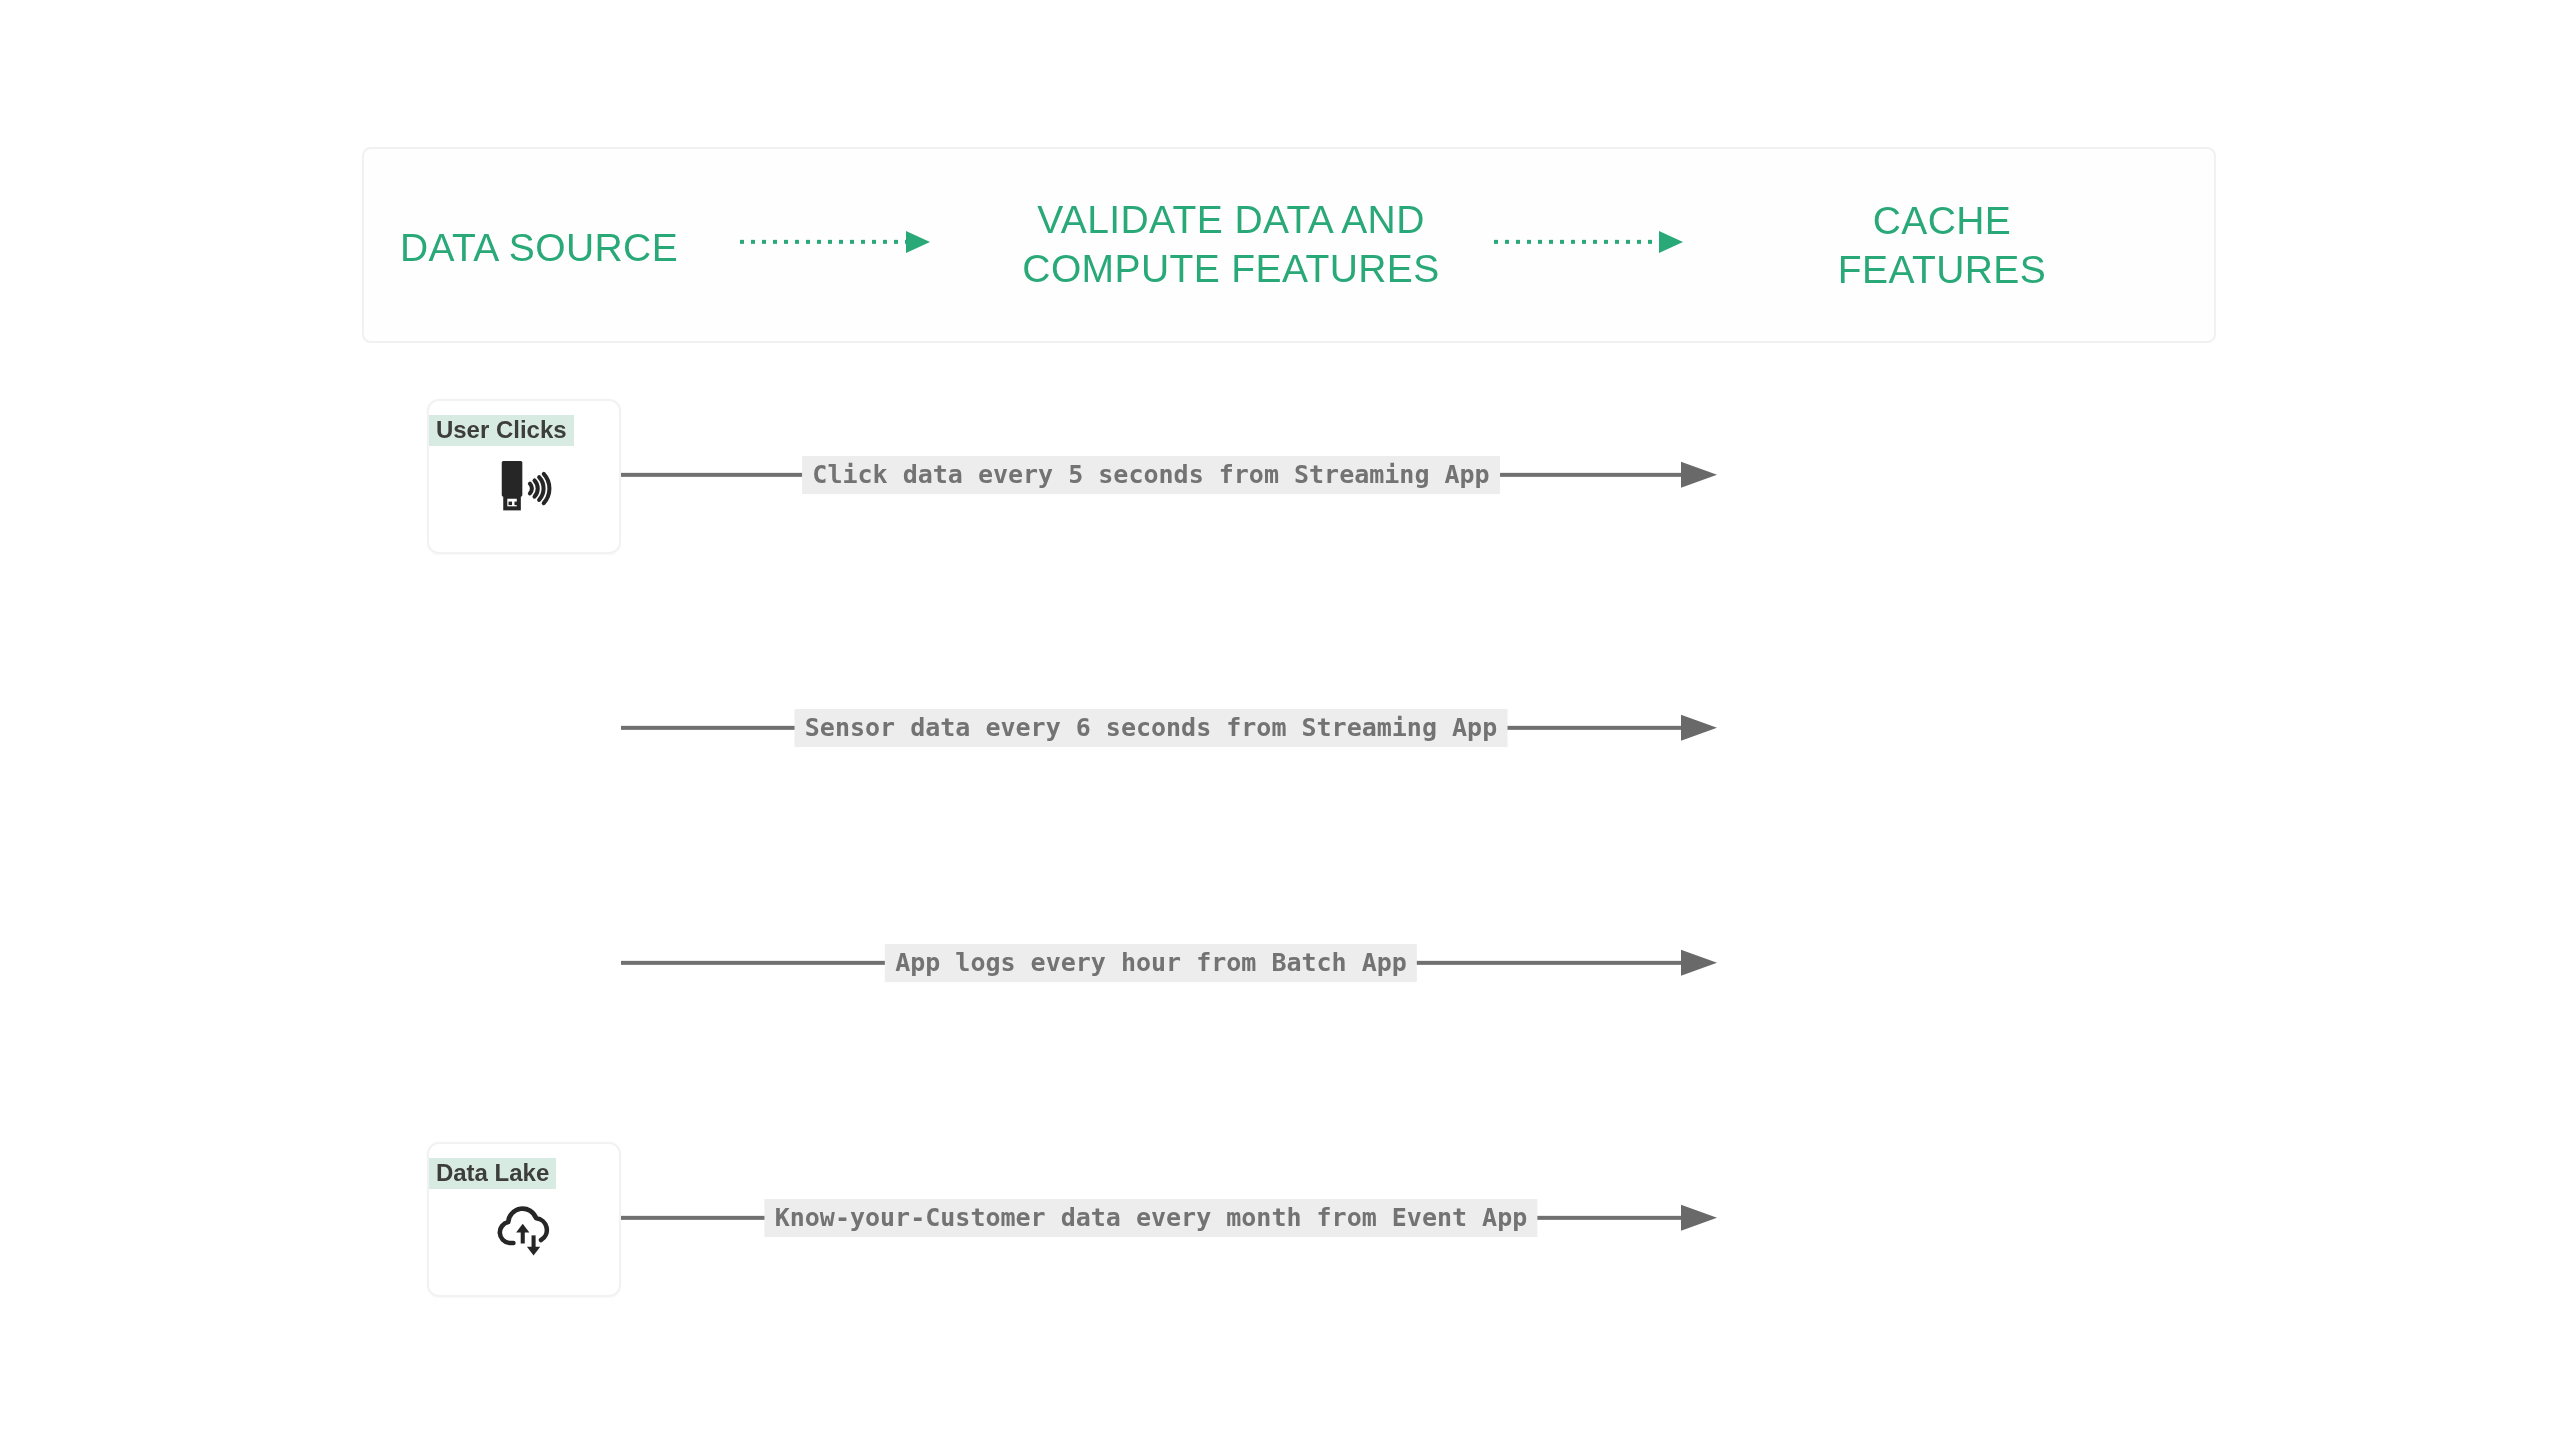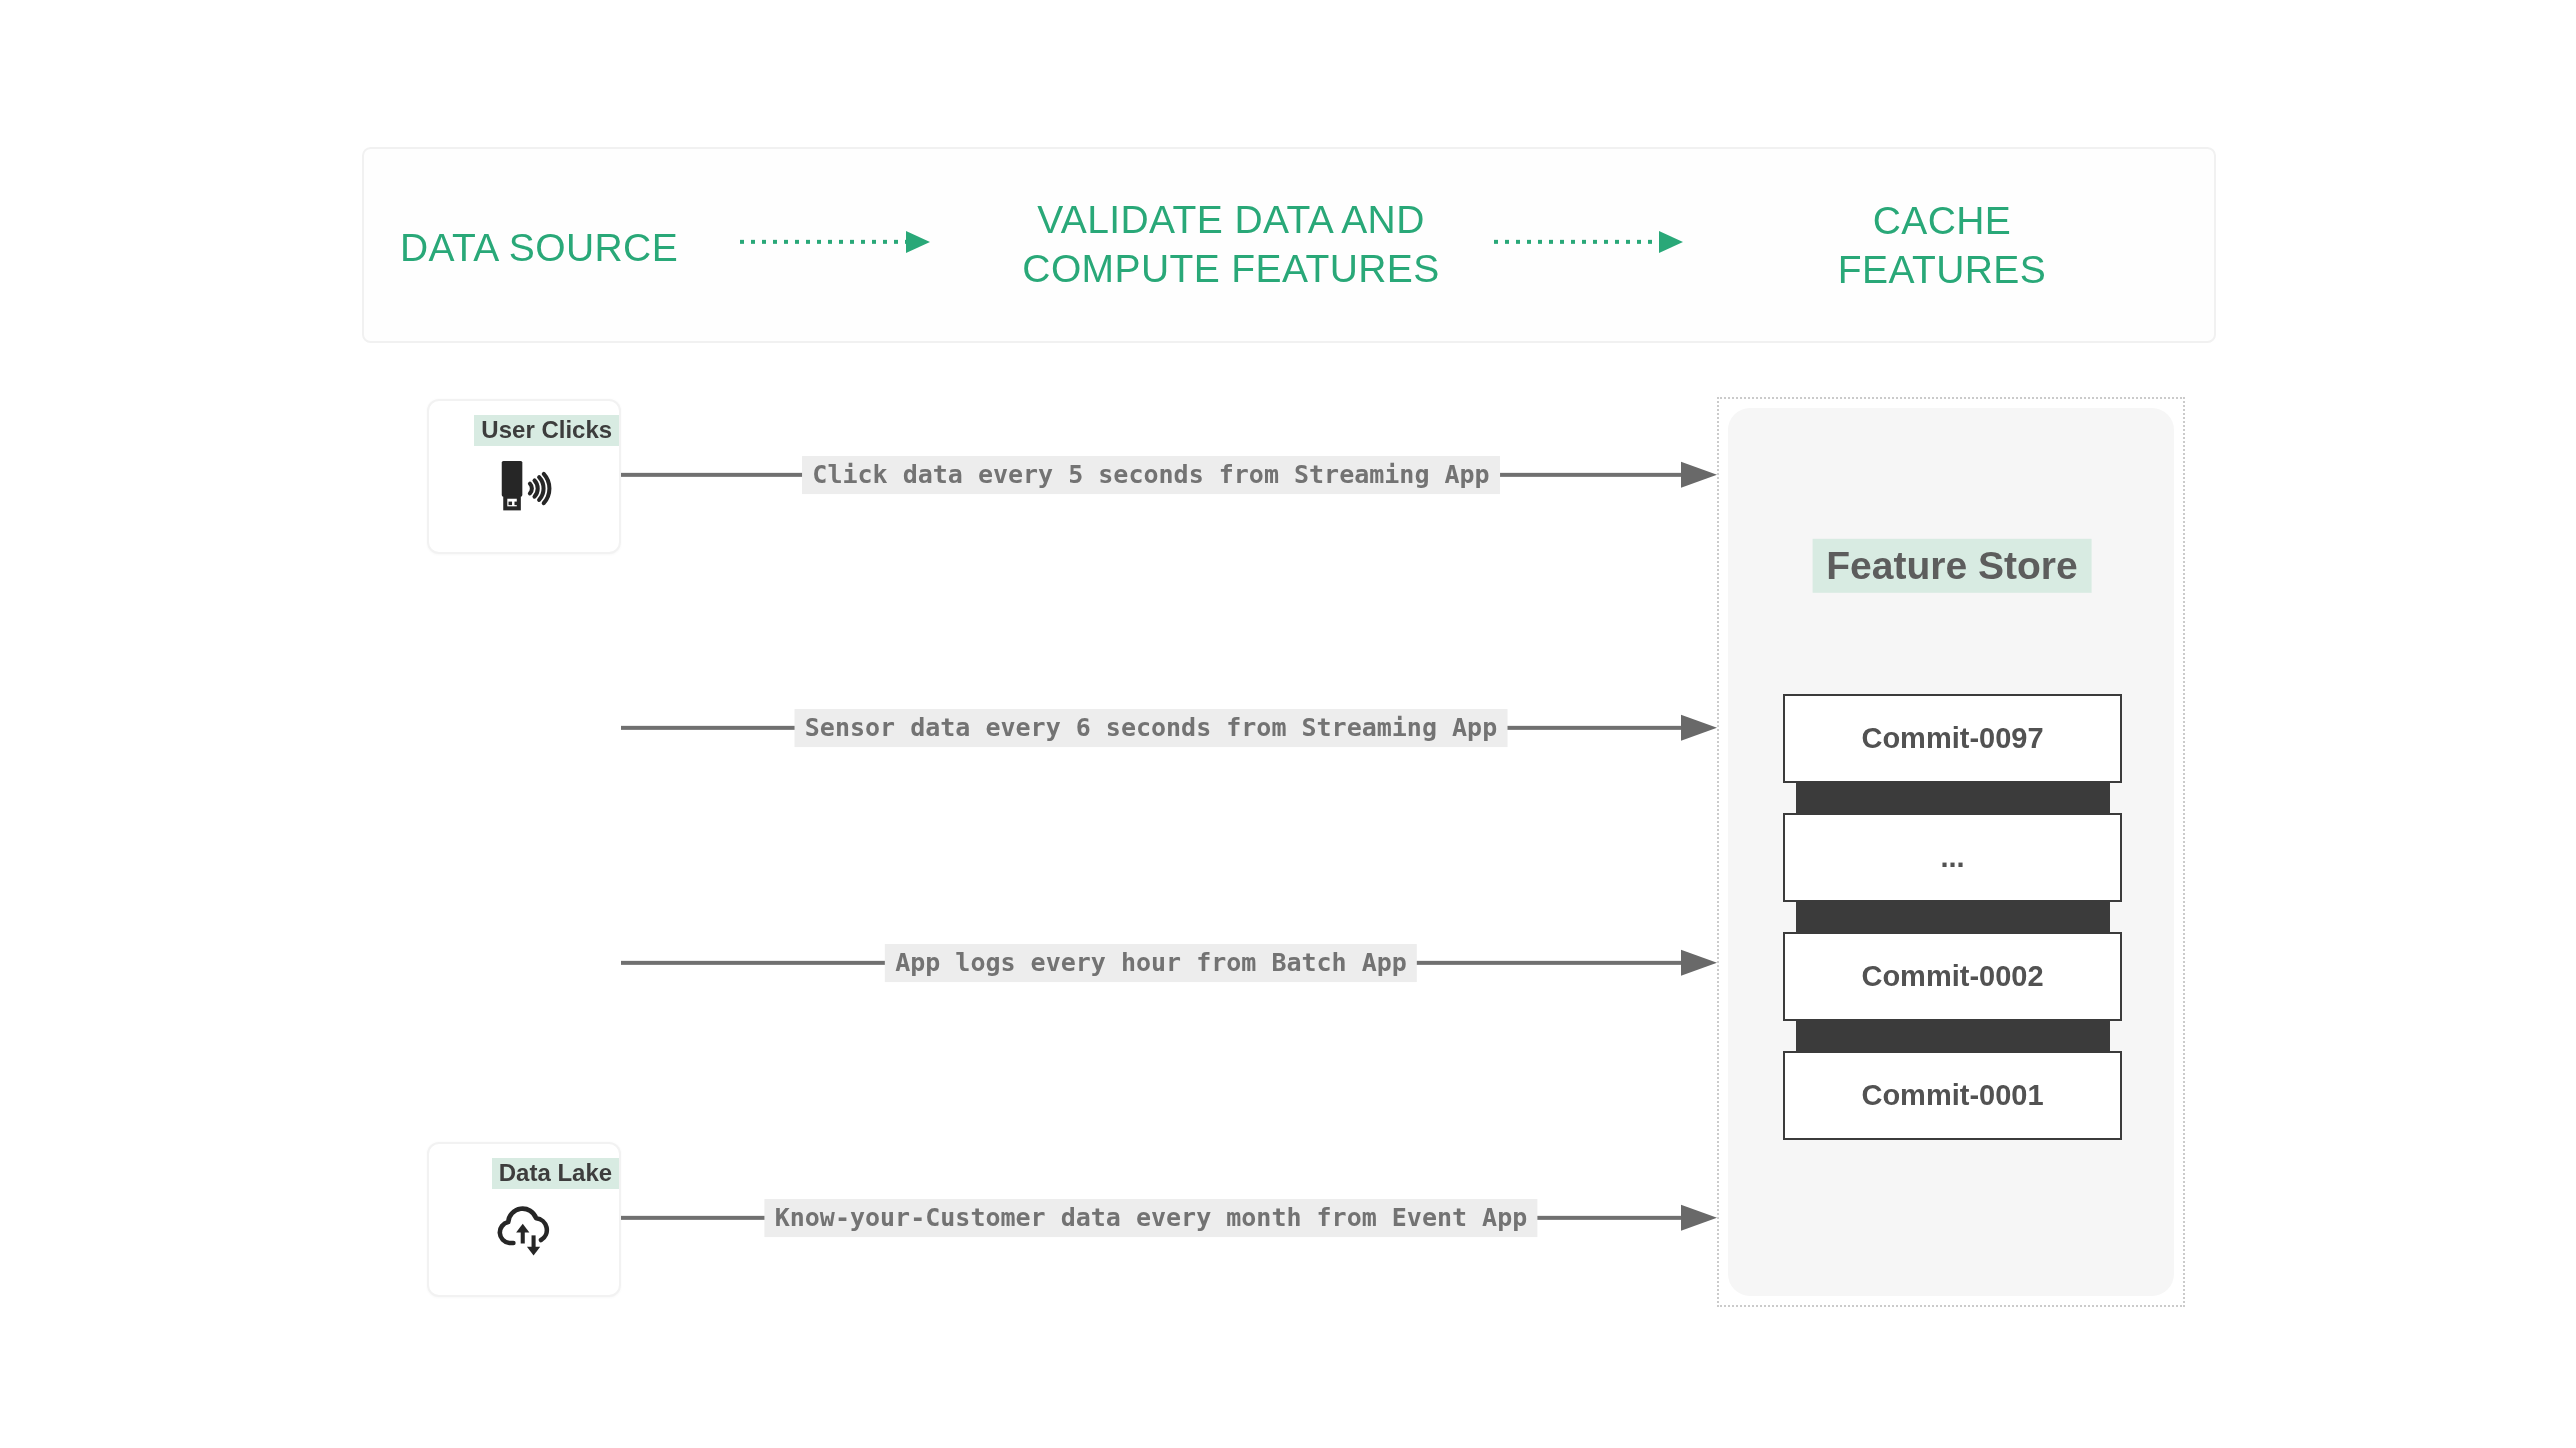--- a/index.html
+++ b/index.html
@@ -20,21 +20,21 @@
   .stage{position:absolute;transform:translate(-50%,-50%);color:var(--green);font-size:39px;
          line-height:49px;text-align:center;white-space:pre-line;letter-spacing:0.4px;}
   .dotarrow{position:absolute;height:22px;transform:translateY(-50%);}
   .dotarrow .dots{position:absolute;left:0;right:24px;top:50%;height:4.3px;transform:translateY(-50%);
          background-image:repeating-linear-gradient(90deg,var(--green) 0 4.3px,transparent 4.3px 11px);}
   .dotarrow .dhead{position:absolute;right:0;top:50%;transform:translateY(-50%);width:0;height:0;
          border-left:24px solid var(--green);border-top:11px solid transparent;border-bottom:11px solid transparent;}
 
   
   .src{position:absolute;left:427px;width:194px;height:155px;background:#ffffff;border:2.6px solid #f2f2f2;
-       border-radius:12px;box-sizing:border-box;text-align:right;box-shadow:0 0.9px 2.6px rgba(0,0,0,0.03);}
+       border-radius:12px;box-sizing:border-box;text-align:left;box-shadow:0 0.9px 2.6px rgba(0,0,0,0.03);}
   .src .tag{display:inline-block;margin-top:13.7px;background:var(--mint);color:#3d3d3d;
        font-weight:bold;font-size:24px;padding:1.7px 6.9px;white-space:nowrap;}
   .src svg{display:block;margin:8.6px auto 0;}
 
   
   .flow{position:absolute;left:621px;width:1060px;height:4.3px;background:var(--line);transform:translateY(-50%);}
   .fhead{position:absolute;left:100%;top:50%;transform:translateY(-50%);width:0;height:0;
        border-left:36px solid #696969;border-top:13px solid transparent;border-bottom:13px solid transparent;}
   .flabel{position:absolute;left:50%;top:50%;transform:translate(-50%,-50%);background:var(--labelbg);
        color:#737373;font-family:"DejaVu Sans Mono",monospace;font-weight:bold;font-size:25px;
@@ -114,28 +114,15 @@
   </div>
   <div class="flow" style="top:949px">
     <span class="fhead"></span>
     <span class="flabel">App logs every hour from Batch App</span>
   </div>
   <div class="flow" style="top:1204px">
     <span class="fhead"></span>
     <span class="flabel">Know-your-Customer data every month from Event App</span>
   </div>
 
-  <div class="panel">
-    <div class="panel-inner"></div>
-    <div class="fs-title">Feature Store</div>
-    <div class="commits">
-      <div class="commit">Commit-0097</div>
-      <div class="connector"></div>
-      <div class="commit">...</div>
-      <div class="connector"></div>
-      <div class="commit">Commit-0002</div>
-      <div class="connector"></div>
-      <div class="commit">Commit-0001</div>
-    </div>
-  </div>
 
 </div>
 
 
 </body></html>

